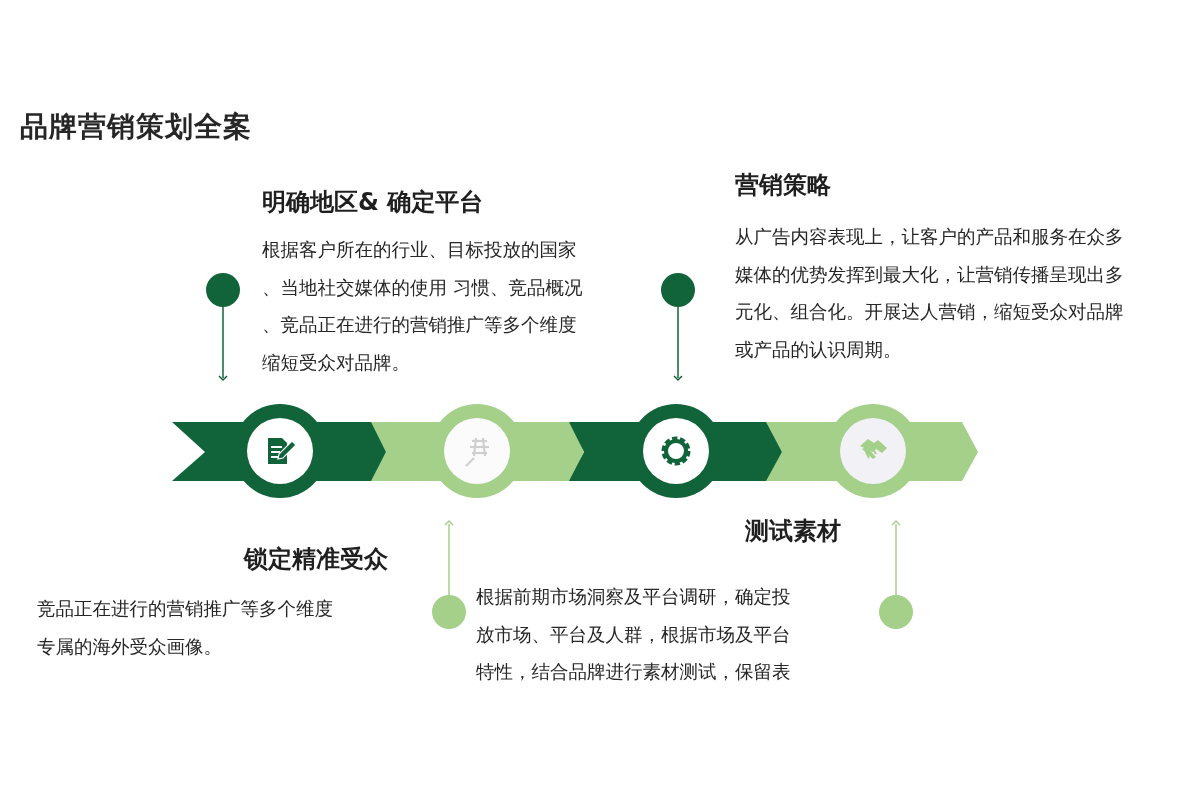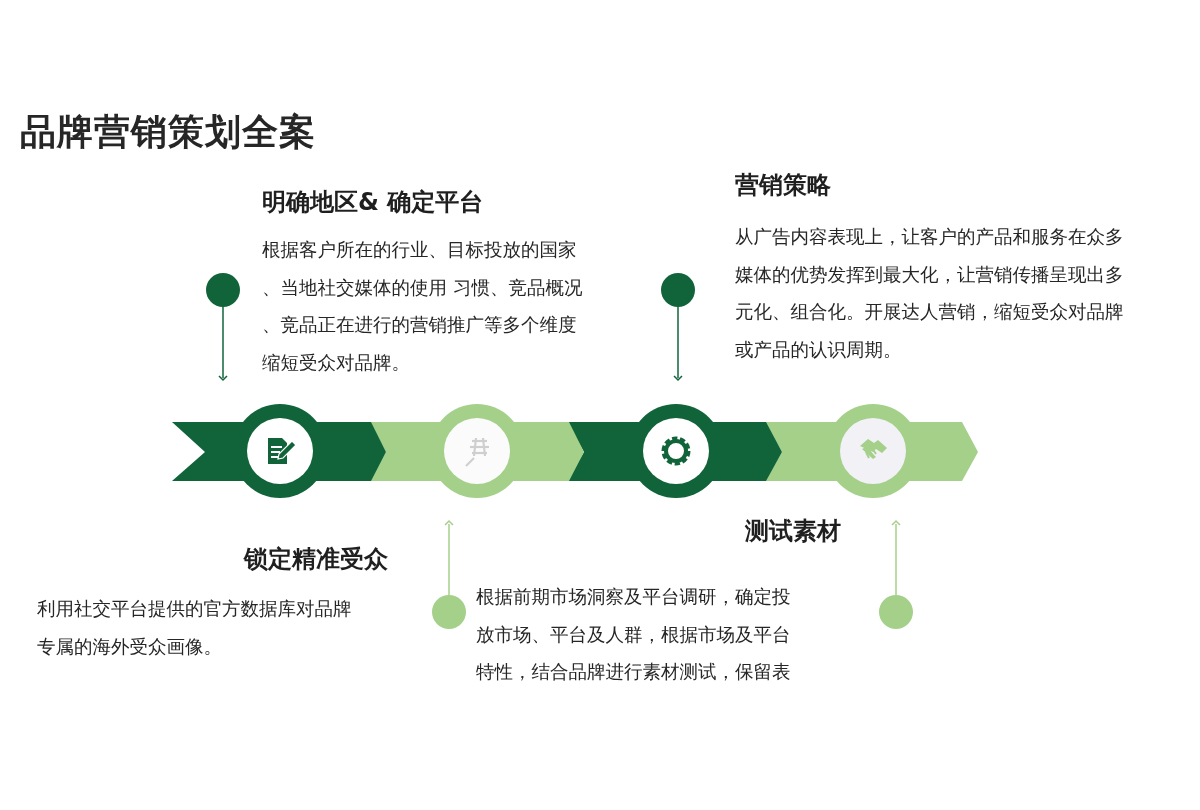--- a/index.html
+++ b/index.html
@@ -1,18 +1,18 @@
 <!DOCTYPE html>
 <html><head>
 <meta charset="utf-8">
 <style>
   html, body { margin:0; padding:0; background:#ffffff; }
   body { width:1200px; height:810px; position:relative; overflow:hidden;
          font-family:"DejaVu Sans","Liberation Sans",sans-serif; color:#222; }
-  .title { position:absolute; left:20px; top:108px; font-size:36px; font-weight:bold; color:#262626; letter-spacing:1px; }
+  .title { position:absolute; left:20px; top:108px; font-size:28px; font-weight:bold; color:#262626; letter-spacing:1px; }
   .h { position:absolute; font-size:24px; font-weight:bold; color:#1f1f1f; white-space:nowrap; }
   .p { position:absolute; font-size:18.5px; line-height:37.5px; color:#262626; }
   .p div { white-space:nowrap; }
   svg.diagram { position:absolute; left:0; top:0; }
 </style>
 </head>
 <body>
 
 <div class="title">品牌营销策划全案</div>
 
@@ -94,21 +94,21 @@
 <div class="h" style="left:735px; top:169px;">营销策略</div>
 <div class="p" style="left:735px; top:218px;">
   <div>从广告内容表现上，让客户的产品和服务在众多</div>
   <div>媒体的优势发挥到最大化，让营销传播呈现出多</div>
   <div>元化、组合化。开展达人营销，缩短受众对品牌</div>
   <div>或产品的认识周期。</div>
 </div>
 
 <div class="h" style="left:244px; top:543px;">锁定精准受众</div>
 <div class="p" style="left:37px; top:590px;">
-  <div>利用社交平台提供的官方数据库对品牌</div>
+  <div>竞品正在进行的营销推广等多个维度</div>
   <div>专属的海外受众画像。</div>
 </div>
 
 <div class="h" style="left:745px; top:515px;">测试素材</div>
 <div class="p" style="left:476px; top:566px;margin-top:12px;">
   <div>根据前期市场洞察及平台调研，确定投</div>
   <div>放市场、平台及人群，根据市场及平台</div>
   <div>特性，结合品牌进行素材测试，保留表</div>
 </div>
 

